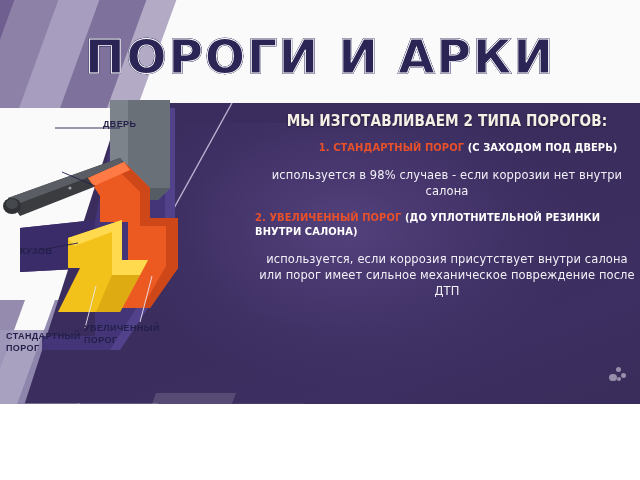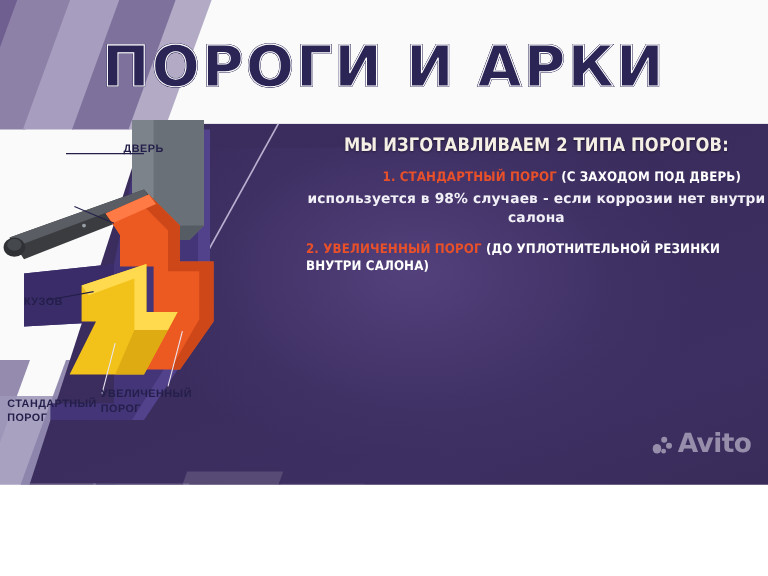--- a/index.html
+++ b/index.html
@@ -109,21 +109,21 @@
     font-size:11px;font-weight:bold;line-height:14px;letter-spacing:.1px;
     color:#ffffff;text-align:left;
     transform:scaleX(.9);transform-origin:left center;
     width:111%;
   }
   #item1 .item-head{text-align:center;transform-origin:center;}
   .accent{color:#e8502a;}
   .item-body{
     font-family:"DejaVu Sans",sans-serif;
     font-size:11.5px;line-height:16px;color:#f2f0f7;
-    text-align:center;letter-spacing:.1px;margin-top:2px;font-weight:bold;
+    text-align:center;letter-spacing:.1px;margin-top:12px;
   }
   #item2 .item-body{text-align:center;}
 
   
   #avito{
     position:absolute;right:14px;bottom:22px;display:flex;align-items:center;gap:4px;
     opacity:.62;
   }
   #avito .dots{position:relative;width:17px;height:15px;}
   #avito .dots i{position:absolute;display:block;border-radius:50%;background:#cfcada;}
@@ -233,26 +233,26 @@
       </div>
       <div class="item-body">используется в 98% случаев - если коррозии нет внутри салона</div>
     </div>
 
     <div class="item" id="item2">
       <div class="item-head">
         <span class="accent">2.</span>
         <span class="accent">УВЕЛИЧЕННЫЙ ПОРОГ</span>
         <span>(ДО УПЛОТНИТЕЛЬНОЙ РЕЗИНКИ ВНУТРИ САЛОНА)</span>
       </div>
+      <div class="item-body">используется, если коррозия присутствует внутри салона или порог имеет сильное механическое повреждение после ДТП</div>
     </div>
   </div>
 
   <div id="avito">
     <span class="dots">
       <i class="d1"></i>
         <i class="d2"></i>
         <i class="d3"></i>
         <i class="d4"></i>
     </span>
-    <span class="word">Avito</span>
   </div>
 
 </div>
 
 </body></html>

